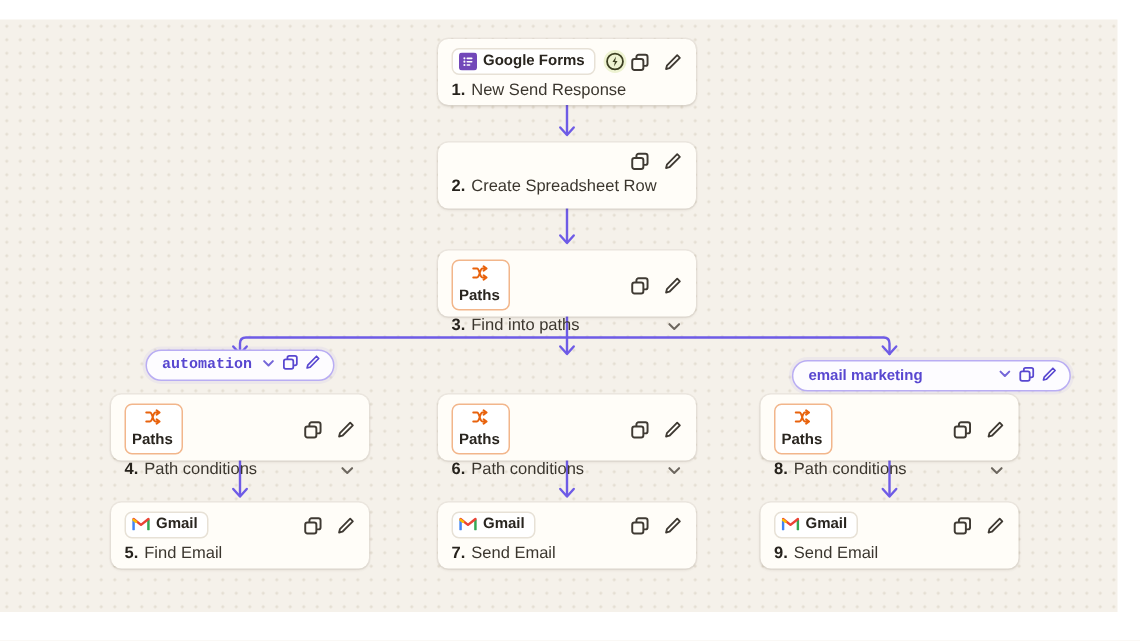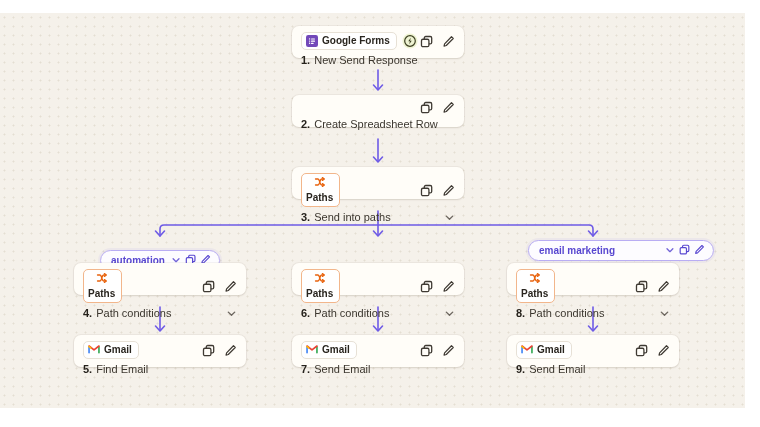--- a/index.html
+++ b/index.html
@@ -11,21 +11,21 @@
   }
   .canvas {
     position:absolute; left:0; top:13px; width:745px; height:395px;
     background-color:#f5f1ea;
     background-image:radial-gradient(#e4ded2 0.9px, transparent 1.1px);
     background-size:9px 9px;
   }
   .connectors { position:absolute; left:0; top:0; pointer-events:none; }
 
   .card {
-    position:absolute; width:172px; height:32px; box-sizing:border-box;
+    position:absolute; width:172px; height:44px; box-sizing:border-box;
     background:#fffdf8; border-radius:7px; padding:6px 9px 7px 9px;
     box-shadow:0 1px 2px rgba(70,58,35,.12), 0 0 0 1px rgba(70,58,35,.05);
   }
   .card-top { display:flex; align-items:center; }
   .app-badge {
     display:inline-flex; align-items:center; gap:4px;
     background:#ffffff; border:1px solid #e7e1d6; border-radius:5px;
     padding:2px 6px 2px 4px; font-size:10px; font-weight:bold; color:#29251f;
     line-height:12px; white-space:nowrap;
   }
@@ -160,30 +160,30 @@
         </span>
         <span class="icon-btn">
           <svg width="13" height="13" viewBox="0 0 14 14">
               <path d="M10.2 1.9 L12.1 3.8 L4.6 11.3 L2.2 11.9 L2.8 9.5 Z" fill="none" stroke="#3f3a33" stroke-width="1.3" stroke-linejoin="round"></path>
             </svg>
         </span>
       </span>
     </div>
     <div class="card-title">
       <span class="step-num">3.</span>
-      <span>Send into paths</span>
+      <span>Find into paths</span>
       <span class="title-chevron">
         <svg width="11" height="11" viewBox="0 0 12 12">
             <path d="M2.5 4.5 L6 8 L9.5 4.5" fill="none" stroke="#6d675f" stroke-width="1.5" stroke-linecap="round" stroke-linejoin="round"></path>
           </svg>
       </span>
     </div>
   </div>
 
-  <div class="branch-pill" style="left:160px; top:237px;">
+  <div class="branch-pill" style="left:160px; top:220px;font-family:Liberation Mono, monospace;">
     <span>automation</span>
     <span class="pill-icons">
       <span><svg width="10" height="10" viewBox="0 0 12 12">
             <path d="M2.5 4.5 L6 8 L9.5 4.5" fill="none" stroke="#7466d8" stroke-width="1.6" stroke-linecap="round" stroke-linejoin="round"></path>
           </svg></span>
       <span><svg width="11" height="11" viewBox="0 0 14 14">
             <rect x="4.6" y="1.6" width="8" height="8" rx="1.6" fill="none" stroke="#5847d0" stroke-width="1.5"></rect>
             <rect x="1.6" y="4.6" width="8" height="8" rx="1.6" fill="#fdfcff" stroke="#5847d0" stroke-width="1.5"></rect>
           </svg></span>
       <span><svg width="11" height="11" viewBox="0 0 14 14">

